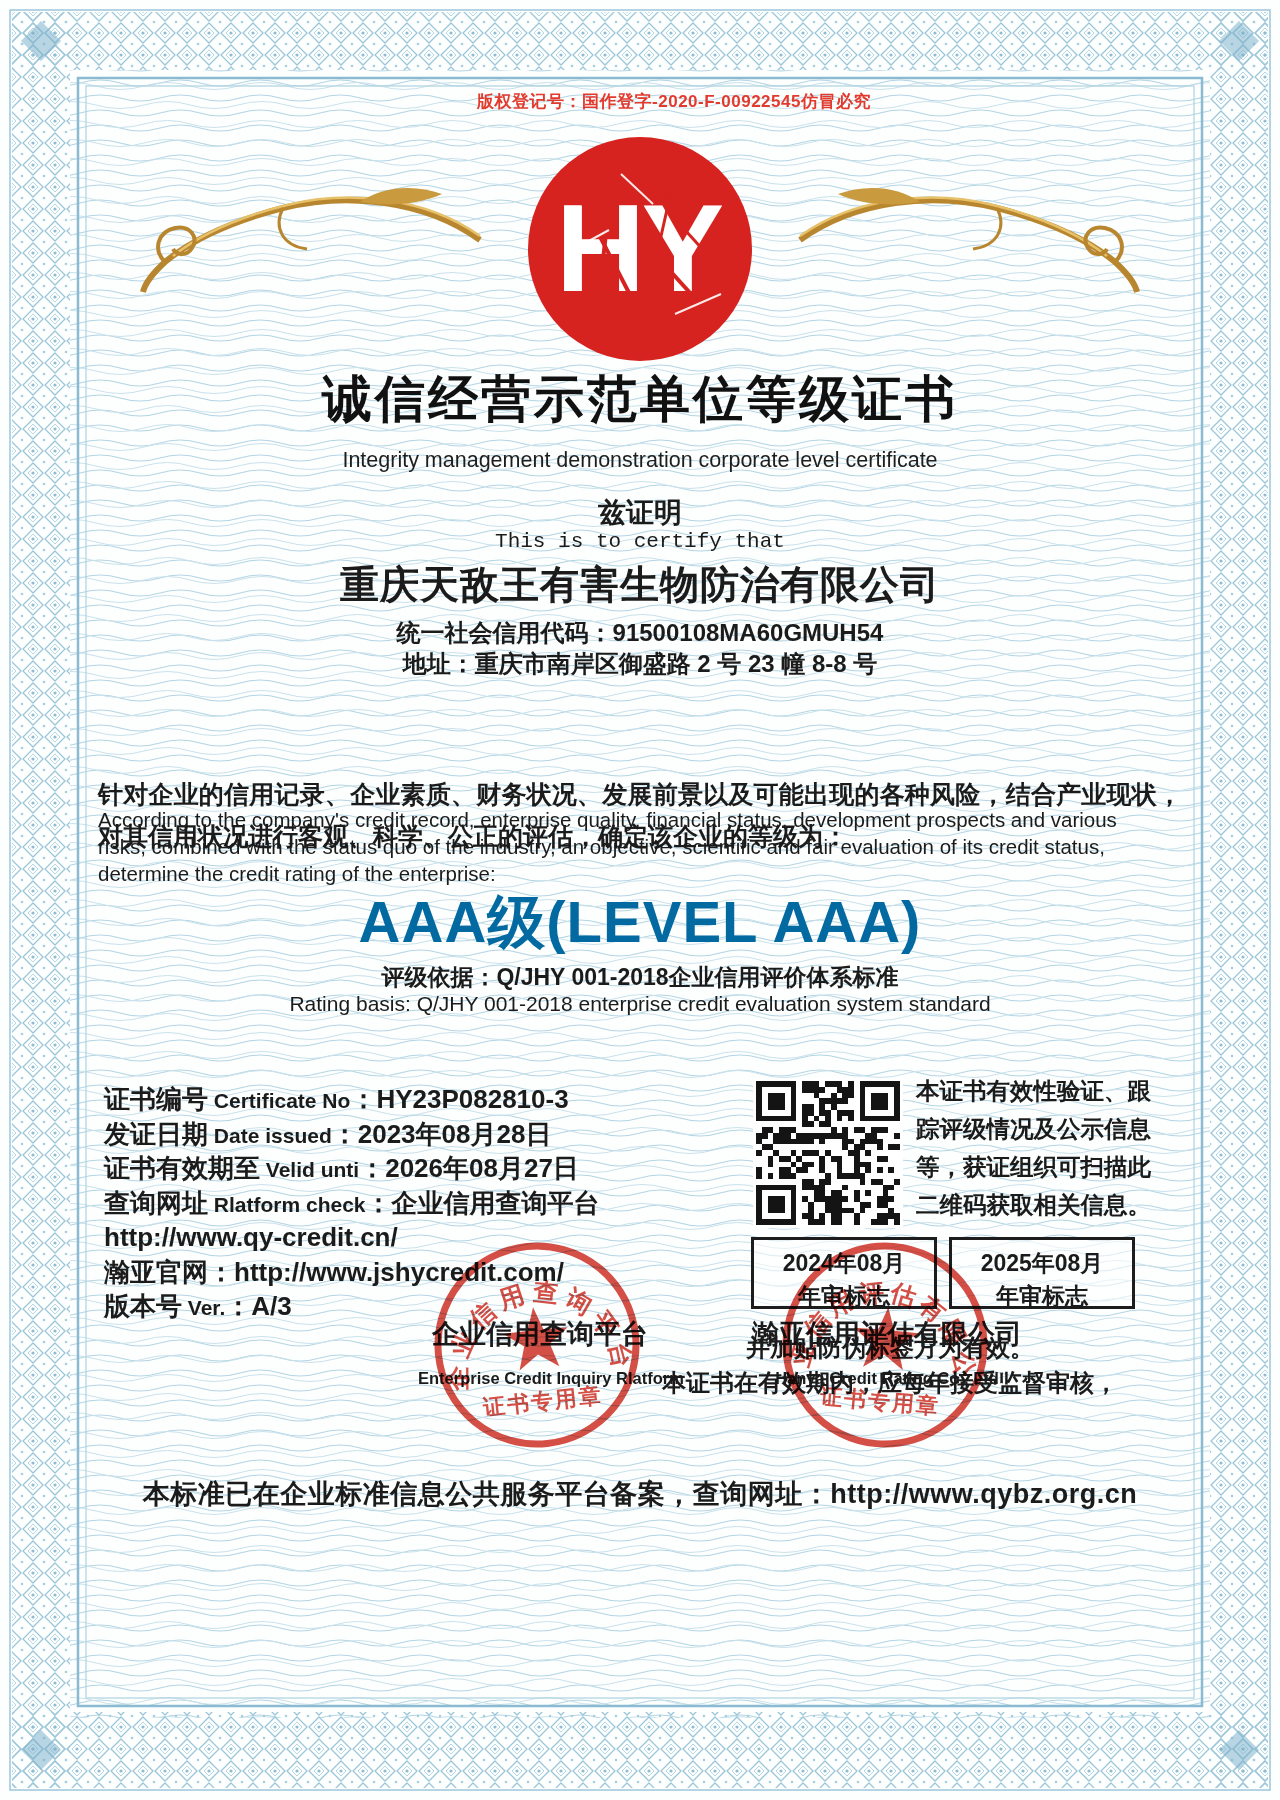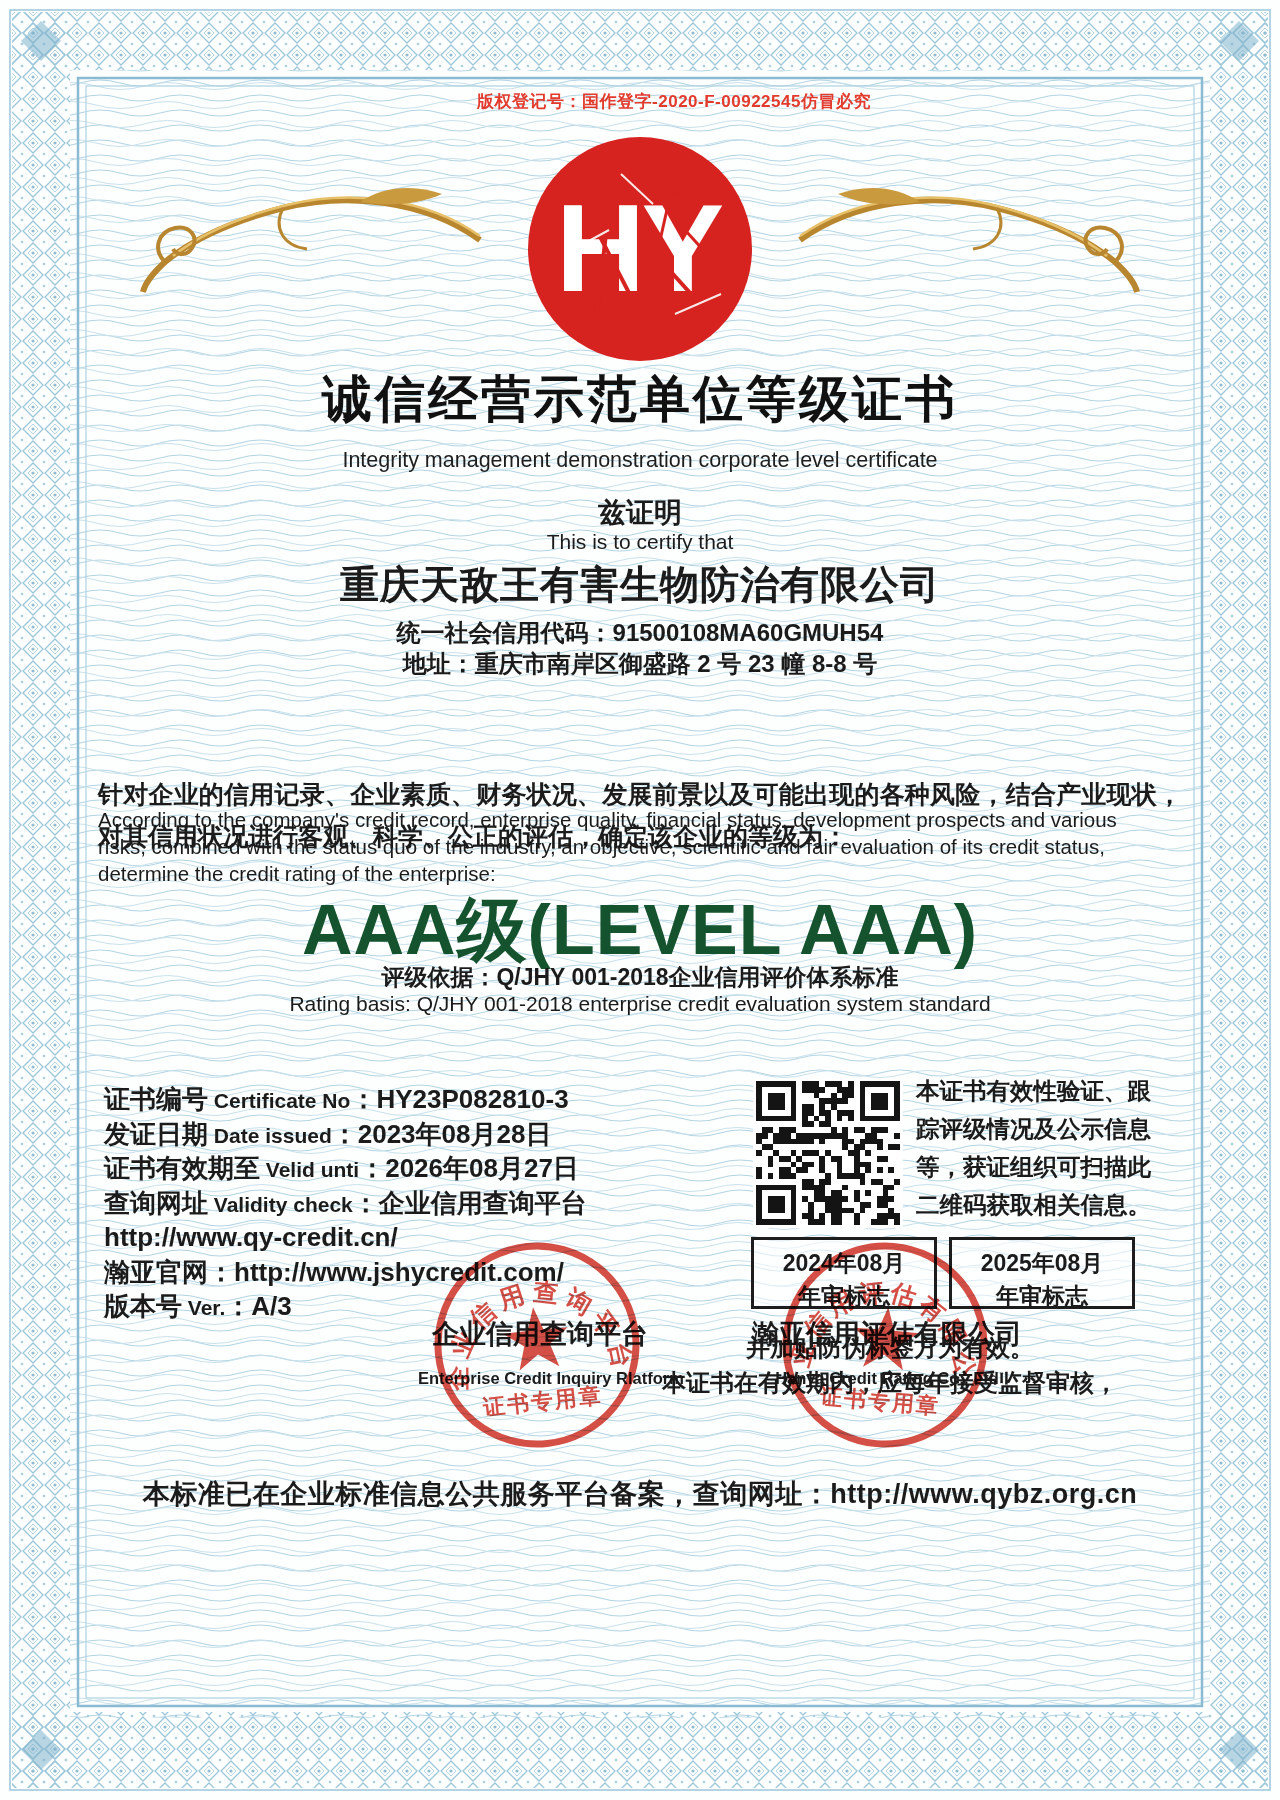--- a/index.html
+++ b/index.html
@@ -7,27 +7,27 @@
   body{font-family:"Liberation Sans","DejaVu Sans",sans-serif;color:#1b1b1b;}
   .page{position:relative;width:1280px;height:1800px;background:#fdfefe;overflow:hidden;}
   .abs{position:absolute;}
   .ctr{left:0;width:1280px;text-align:center;}
   svg text{font-family:"Liberation Sans","DejaVu Sans",sans-serif;}
 
   .copyright{top:90px;color:#e23b2e;font-size:17px;font-weight:600;letter-spacing:.5px;}
   .title-cn{top:366px;font-size:50px;font-weight:700;letter-spacing:3px;color:#111;}
   .title-en{top:448px;font-size:21.5px;color:#1e1e1e;}
   .certify-cn{top:494px;font-size:28px;font-weight:600;}
-  .certify-en{top:530px;font-size:21px;}
+  .certify-en{top:530px;font-size:21px;font-family:Liberation Mono, monospace;}
   .company{top:558px;font-size:39px;font-weight:800;letter-spacing:1px;}
   .credit-code{top:617px;font-size:24px;font-weight:600;}
   .address{top:648px;font-size:24px;font-weight:600;}
   .para-cn{top:733px;left:98px;width:1084px;font-size:25px;font-weight:600;line-height:42px;text-align:justify;margin-top:40px;}
   .para-en{top:806px;left:98px;width:1064px;font-size:20.5px;line-height:27px;}
-  .level{top:884px;font-size:70px;font-weight:800;color:#14532d;letter-spacing:1px;}
+  .level{top:884px;font-size:58px;font-weight:800;color:#0369a1;letter-spacing:1px;}
   .basis-cn{top:962px;font-size:23px;font-weight:600;}
   .basis-en{top:992px;font-size:21px;}
 
   .details{left:104px;top:1086px;width:560px;}
   .dline{margin-bottom:4.5px;white-space:nowrap;line-height:27px;}
   .dline .cn{font-size:26px;font-weight:700;}
   .dline .en{font-size:21px;font-weight:600;}
   .dline .val{font-size:26px;font-weight:600;}
 
   .qr-box{left:753px;top:1078px;width:150px;height:150px;background:#fff;padding:3px;}
@@ -134,21 +134,21 @@
   <div class="abs para-cn">针对企业的信用记录、企业素质、财务状况、发展前景以及可能出现的各种风险，结合产业现状，对其信用状况进行客观、科学、公正的评估，确定该企业的等级为：</div>
   <div class="abs para-en">According to the company's credit record, enterprise quality, financial status, development prospects and various risks, combined with the status quo of the industry, an objective, scientific and fair evaluation of its credit status, determine the credit rating of the enterprise:</div>
   <div class="abs ctr level">AAA级(LEVEL AAA)</div>
   <div class="abs ctr basis-cn">评级依据：Q/JHY 001-2018企业信用评价体系标准</div>
   <div class="abs ctr basis-en">Rating basis: Q/JHY 001-2018 enterprise credit evaluation system standard</div>
 
   <div class="abs details">
     <div class="dline"><span class="cn">证书编号</span><span class="en"> Certificate No</span><span class="val">：HY23P082810-3</span></div>
     <div class="dline"><span class="cn">发证日期</span><span class="en"> Date issued</span><span class="val">：2023年08月28日</span></div>
     <div class="dline"><span class="cn">证书有效期至</span><span class="en"> Velid unti</span><span class="val">：2026年08月27日</span></div>
-    <div class="dline"><span class="cn">查询网址</span><span class="en"> Validity check</span><span class="val">：企业信用查询平台</span></div>
+    <div class="dline"><span class="cn">查询网址</span><span class="en"> Rlatform check</span><span class="val">：企业信用查询平台</span></div>
     <div class="dline"><span class="val">http://www.qy-credit.cn/</span></div>
     <div class="dline"><span class="cn">瀚亚官网</span><span class="val">：http://www.jshycredit.com/</span></div>
     <div class="dline"><span class="cn">版本号</span><span class="en"> Ver.</span><span class="val">：A/3</span></div>
   </div>
 
   <div class="abs qr-box">
     <svg id="qr-svg" width="144" height="144" viewBox="0 0 25 25" shape-rendering="crispEdges">
         <rect x="0" y="0" width="25" height="25" fill="#ffffff"></rect>
         <rect x="8" y="0" width="1" height="1" fill="#141414"></rect>
         <rect x="9" y="0" width="1" height="1" fill="#141414"></rect>

